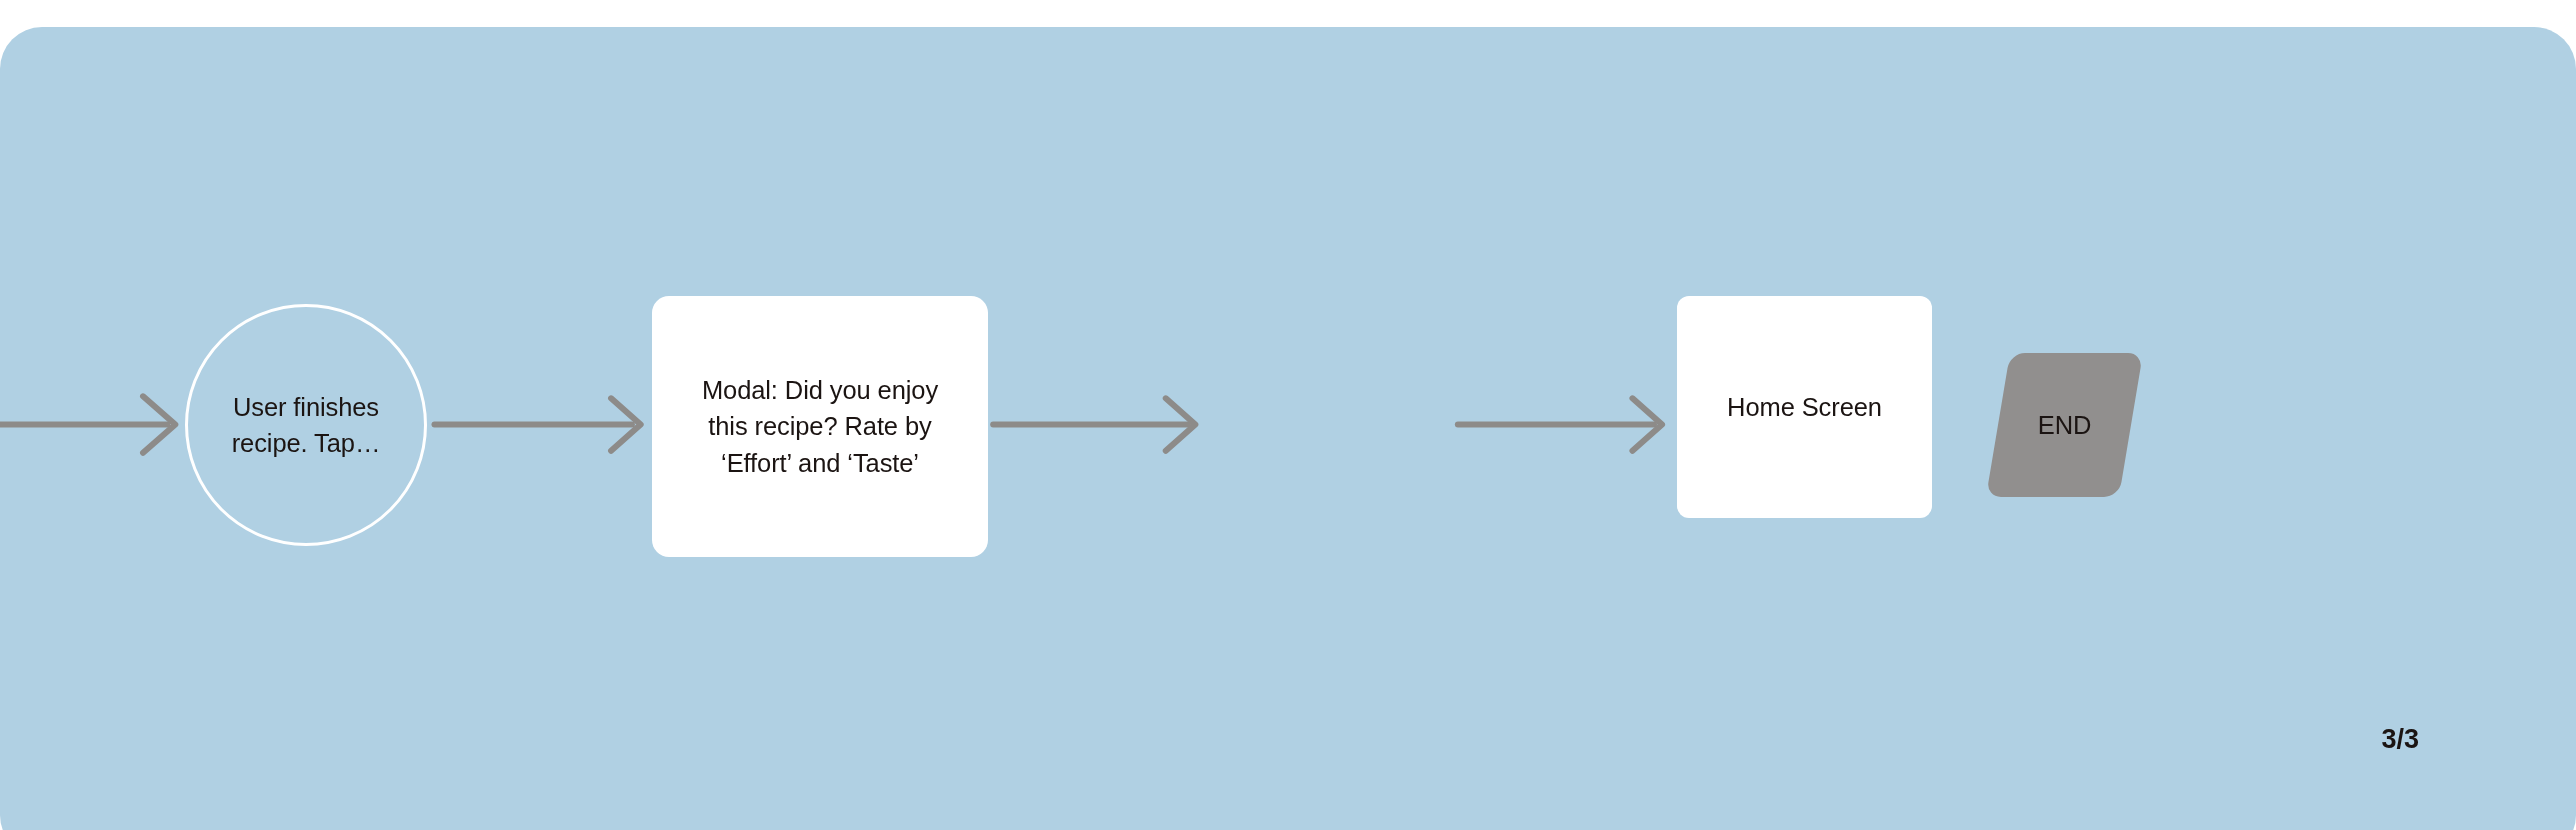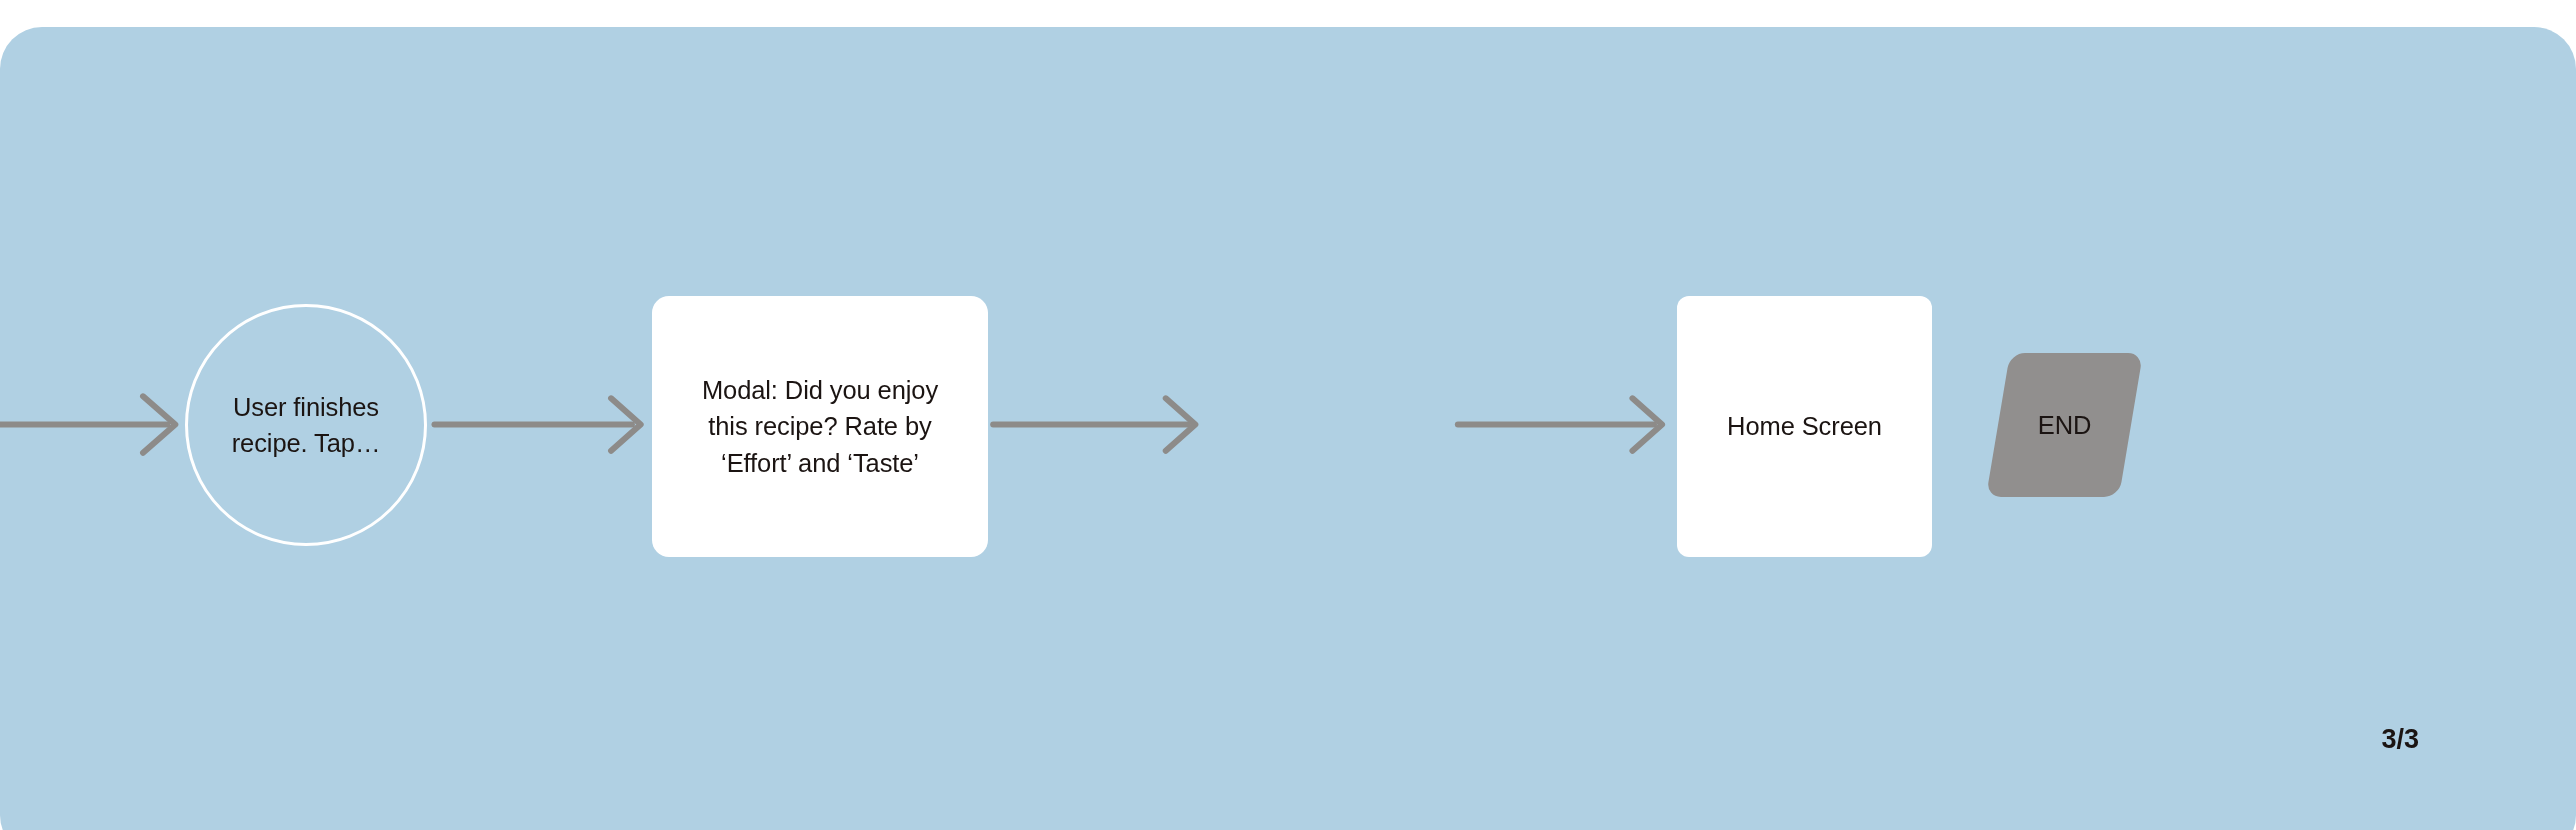--- a/index.html
+++ b/index.html
@@ -138,21 +138,21 @@
 recipe. Tap…</div>
   </div>
 
   <div class="rect-node" style="left:652px; top:269px; width:336px; height:261px;border-radius:17px;">
     <div class="node-label">Modal: Did you enjoy
 this recipe? Rate by
 ‘Effort’ and ‘Taste’</div>
   </div>
 
 
-  <div class="rect-node" style="left:1677px; top:269px; width:255px; height:261px;">
+  <div class="rect-node" style="left:1677px; top:269px; width:255px; height:222px;">
     <div class="node-label">Home Screen</div>
   </div>
 
   <div class="skew-node" style="left:1998px; top:326px; width:133px; height:144px;">
     <div class="node-label">END</div>
   </div>
 
   <div id="page-counter">3/3</div>
 
 </div>

